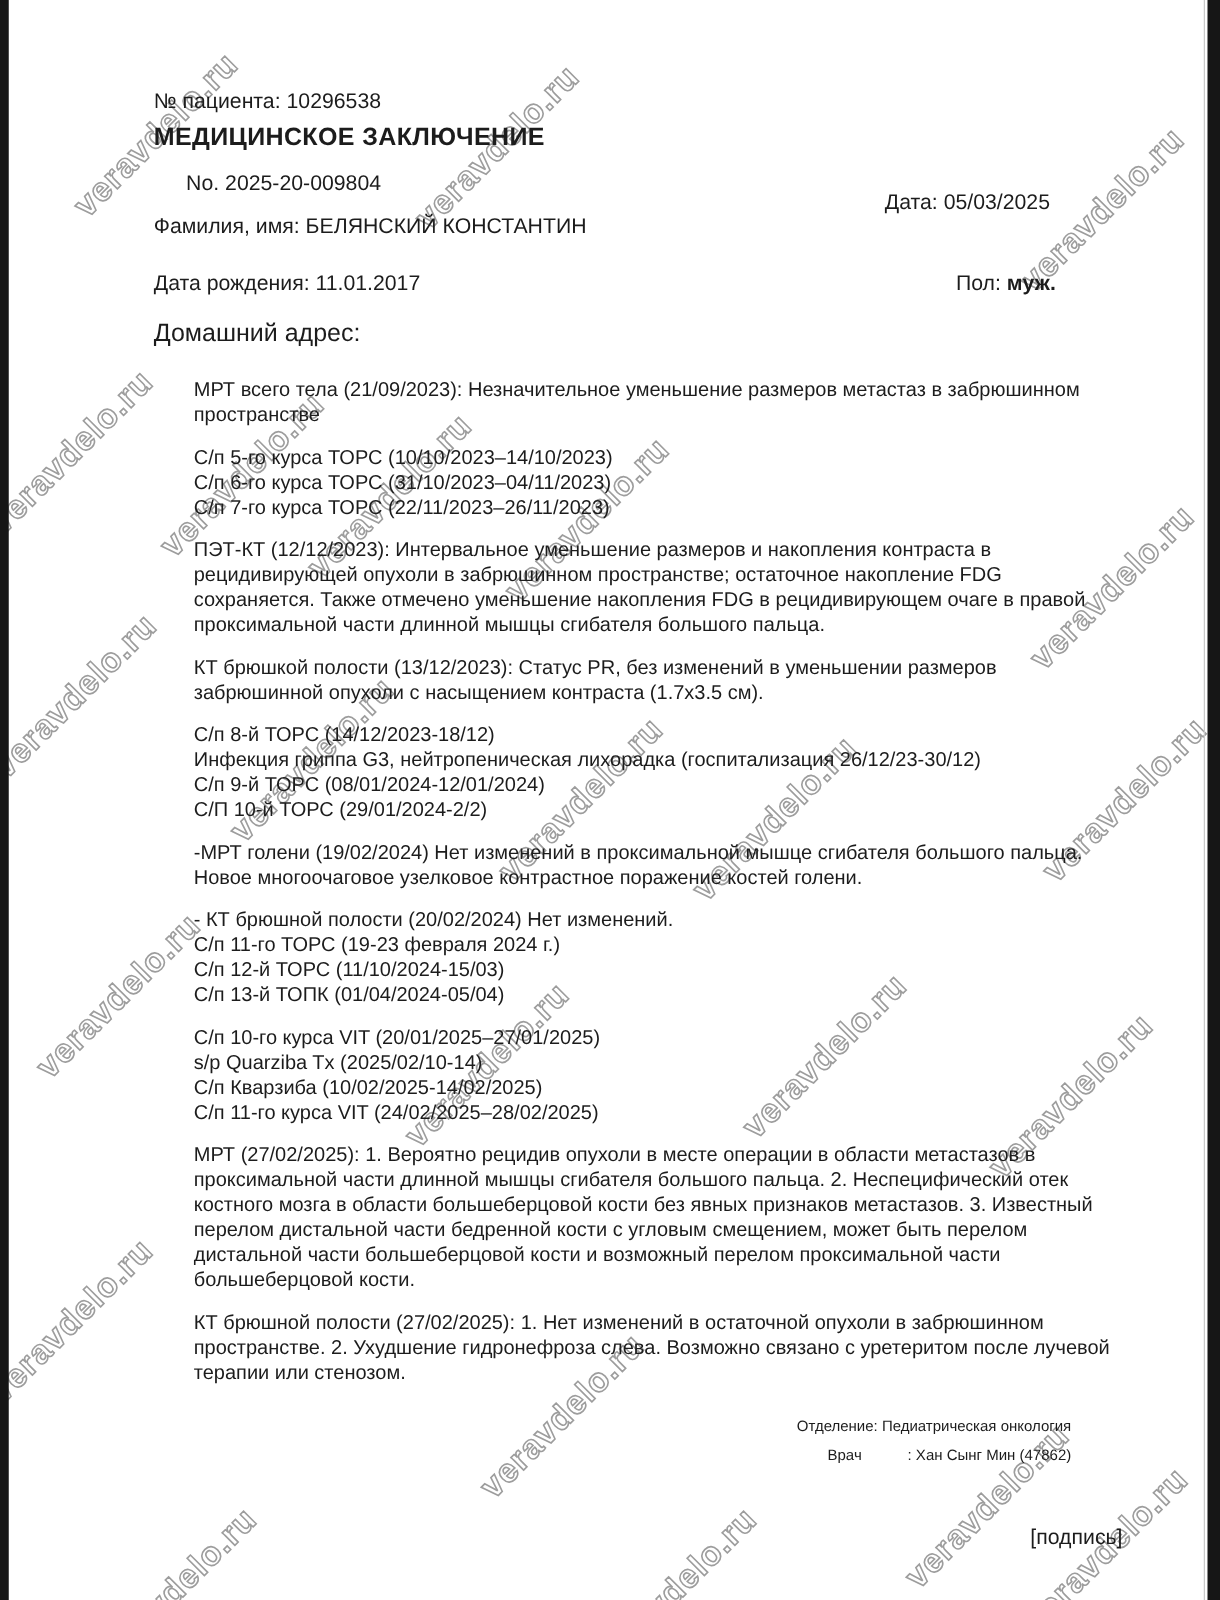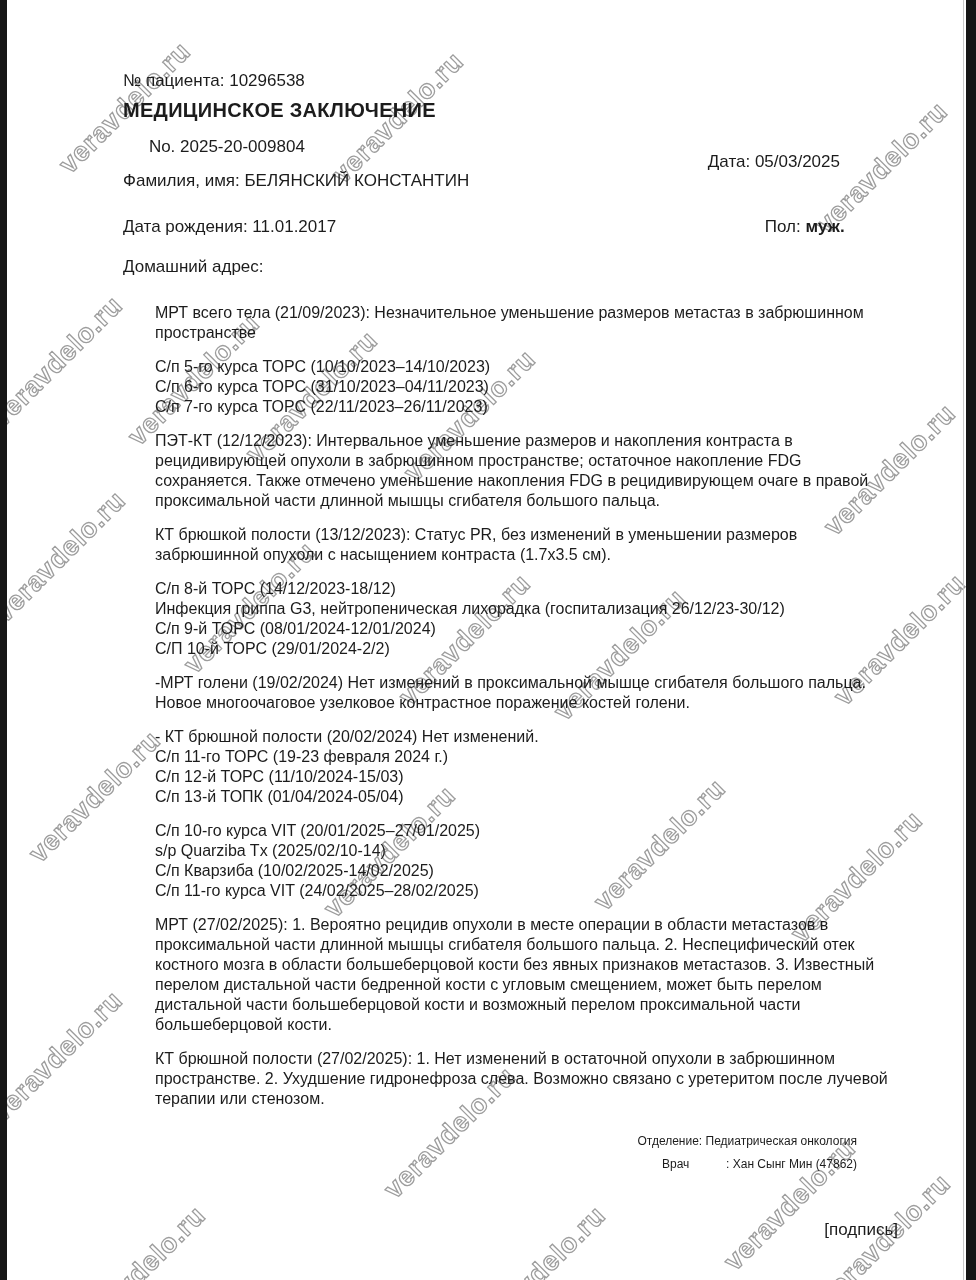--- a/index.html
+++ b/index.html
@@ -28,21 +28,21 @@
   .doc{position:absolute;inset:0;z-index:2;font-size:16px;line-height:20px;}
   .abs{position:absolute;white-space:pre;text-align:right;}
 
   #patient-block{left:123px;top:26px;}
   #title{left:123px;right:71px;top:100px;text-align:left;font-size:20px;font-weight:bold;letter-spacing:.3px;}
   #date-line{top:152px;right:136px;font-size:17px;}
   #name-line{left:123px;top:171px;font-size:17px;}
   #dob-line{left:123px;top:217px;font-size:17px;}
   #sex-line{top:217px;right:131px;font-size:17px;}
   #sex-line b{letter-spacing:.2px;}
-  #address-line{left:123px;top:257px;font-size:17px;}
+  #address-line{left:123px;top:257px;font-size:20px;}
 
   #body-container{position:absolute;left:155px;top:303px;width:800px;}
   .paragraph{margin:0 0 14px 0;}
   .line{white-space:pre;}
 
   #footer-block{position:absolute;top:1130px;right:119px;text-align:right;font-size:12px;line-height:23px;}
   #signature{position:absolute;top:1220px;right:78px;font-size:17px;}
 </style>
 </head>
 <body>

